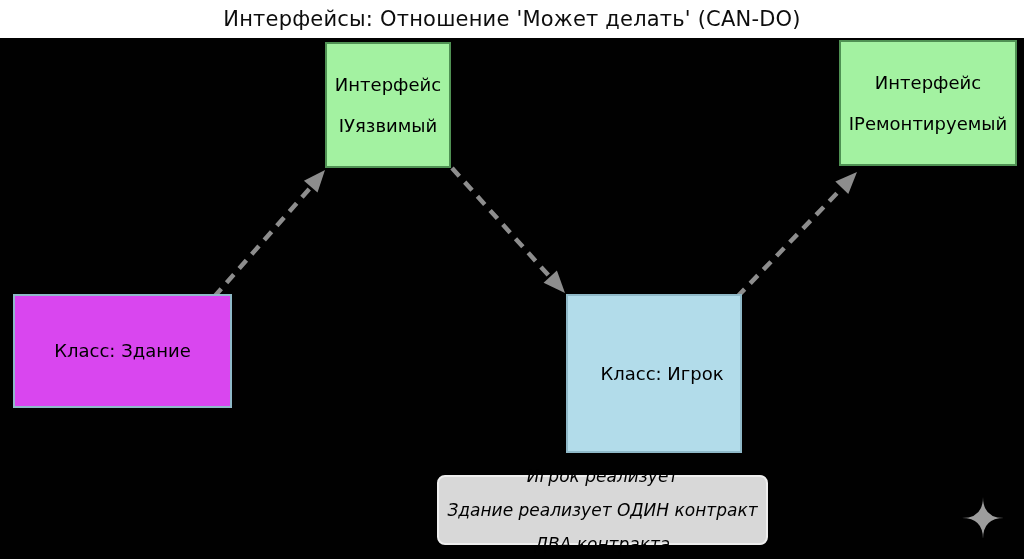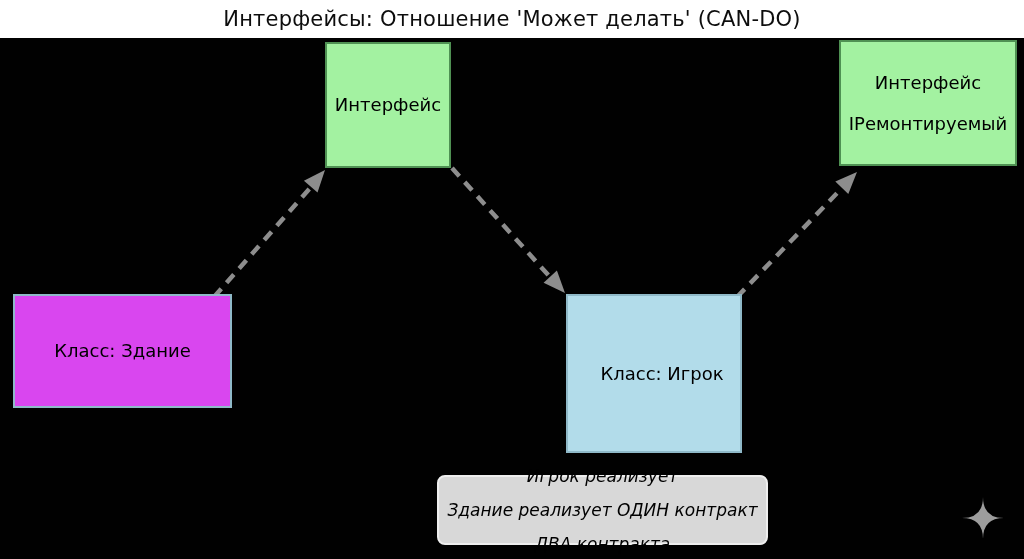--- a/index.html
+++ b/index.html
@@ -54,20 +54,21 @@
       <polygon points="857,172 848.3,194.1 835.3,181.6" fill="#8d8d8d"></polygon>
     </g>
   </svg>
 
   <div class="title-bar" style="background-color: rgb(255, 255, 255);">
     <span class="title-text" style="color: rgb(13, 13, 13);">Интерфейсы: Отношение 'Может делать' (CAN-DO)</span>
   </div>
 
   <div class="node node-iface-1" style="background-color: rgb(163, 242, 161); border-color: rgb(79, 145, 83);">
     <span>Интерфейс</span>
+    <span>IУязвимый</span>
   </div>
 
   <div class="node node-iface-2" style="background-color: rgb(163, 242, 161); border-color: rgb(79, 145, 83);">
     <span>Интерфейс</span>
     <span>IРемонтируемый</span>
   </div>
 
   <div class="node node-class-1" style="background-color: #d946ef; border-color: rgb(143, 185, 200);">
     <span>Класс: Здание</span>
   </div>

